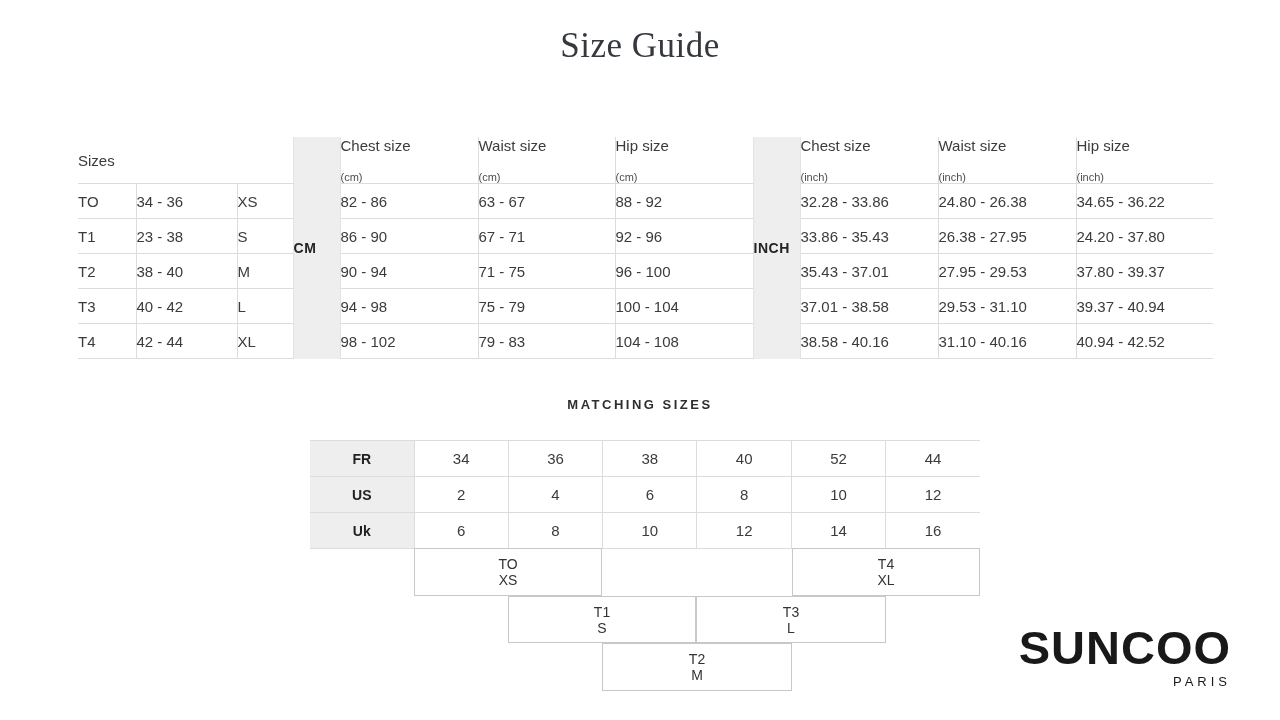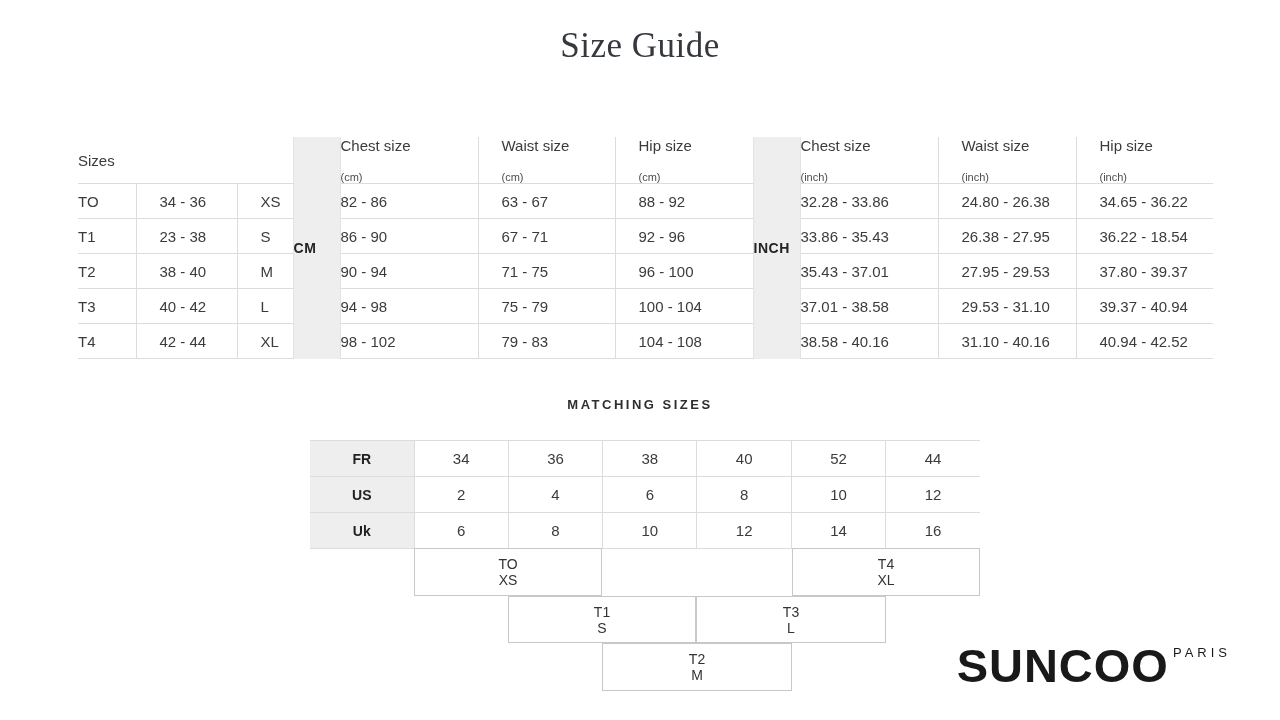--- a/index.html
+++ b/index.html
@@ -15,21 +15,21 @@
     font-size: 14px; color: #3f3f3f; letter-spacing: 0.2px; }
 
   
   .size-table { position: absolute; left: 78px; top: 137px; width: 1135px;
     border-collapse: collapse; table-layout: fixed; color: #3b3b3b; }
   .size-table td { text-align: left; vertical-align: middle; font-size: 15px;
     height: 35px; border-bottom: 1px solid #dcdcdc; }
   .size-table tr.head td { height: 45px; }
   .size-table .h1 { font-size: 15px; color: #3b3b3b; }
   .size-table .h2 { font-size: 11px; color: #4d4d4d; margin-top: 17px; }
-  .size-table .vline { border-left: 1px solid #dcdcdc; padding-left: 23px; }
+  .size-table .vline { border-left: 1px solid #dcdcdc; }
   .size-table .strip { background: #eeeeee; border-bottom: none;
     border-left: 1px solid #e3e3e3; border-right: 1px solid #e3e3e3;
     font-weight: bold; font-size: 14px; letter-spacing: 0.5px; color: #222; }
 
   
   .matching-heading { position: absolute; top: 397px; left: 0; width: 100%; text-align: center;
     font-size: 13px; font-weight: bold; letter-spacing: 2.5px; color: #2e2e2e; }
   .match-table { position: absolute; left: 310px; top: 440px; width: 670px;
     border-collapse: collapse; table-layout: fixed; color: #3b3b3b; }
   .match-table td { text-align: center; vertical-align: middle; font-size: 15px;
@@ -43,21 +43,21 @@
     display: flex; flex-direction: column; align-items: center; justify-content: center;
     font-size: 14px; line-height: 16px; color: #333; }
   .box-to { left: 414px; top: 548px; width: 188px; height: 48px; }
   .box-t4 { left: 792px; top: 548px; width: 188px; height: 48px; }
   .box-t1 { left: 508px; top: 596px; width: 188px; height: 47px; }
   .box-t3 { left: 696px; top: 596px; width: 190px; height: 47px; }
   .box-t2 { left: 602px; top: 643px; width: 190px; height: 48px; }
 
   
   .brand { position: absolute; right: 49px; bottom: 31px; display: flex;
-    align-items: flex-start; color: #191919; }
+    flex-direction: column; align-items: flex-end; color: #191919; }
   .brand-name { font-weight: 900; font-size: 47px; line-height: 1; letter-spacing: 1px; }
   .brand-city { font-size: 13px; font-weight: 500; letter-spacing: 4px; padding-left: 4px; margin-top: 3px; }
 </style>
 </head>
 <body>
 
 <div class="canvas">
 
   <div class="page-title">Size Guide</div>
 
@@ -118,21 +118,21 @@
     </tr>
     <tr>
       <td>T1</td>
       <td class="vline">23 - 38</td>
       <td class="vline">S</td>
       <td>86 - 90</td>
       <td class="vline">67 - 71</td>
       <td class="vline">92 - 96</td>
       <td>33.86 - 35.43</td>
       <td class="vline">26.38 - 27.95</td>
-      <td class="vline">36.22 - 18.54</td>
+      <td class="vline">24.20 - 37.80</td>
     </tr>
     <tr>
       <td>T2</td>
       <td class="vline">38 - 40</td>
       <td class="vline">M</td>
       <td>90 - 94</td>
       <td class="vline">71 - 75</td>
       <td class="vline">96 - 100</td>
       <td>35.43 - 37.01</td>
       <td class="vline">27.95 - 29.53</td>

